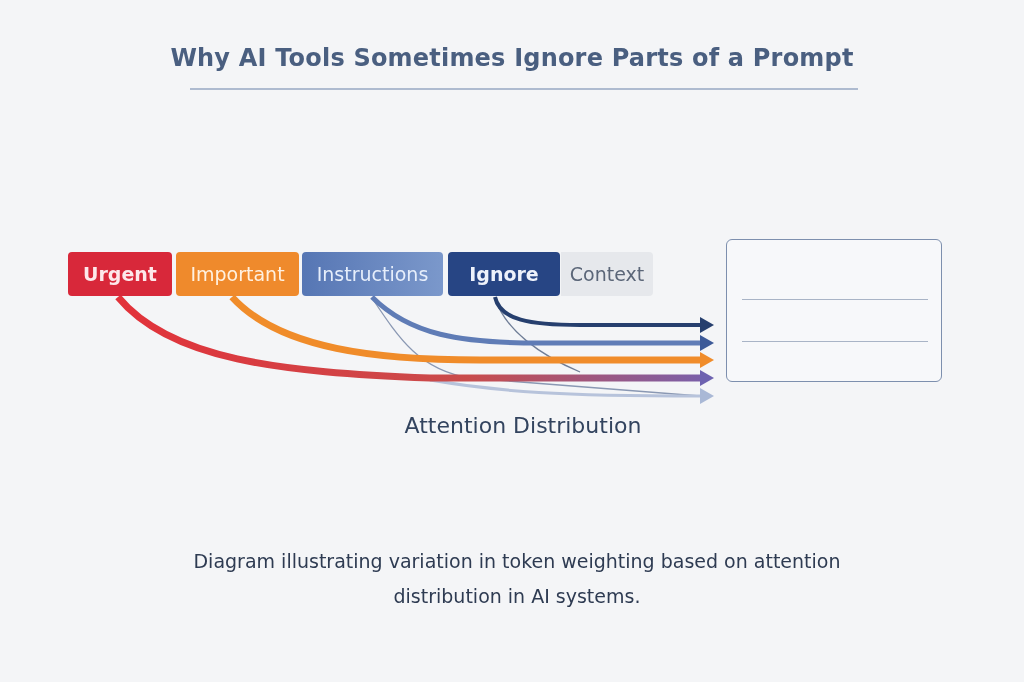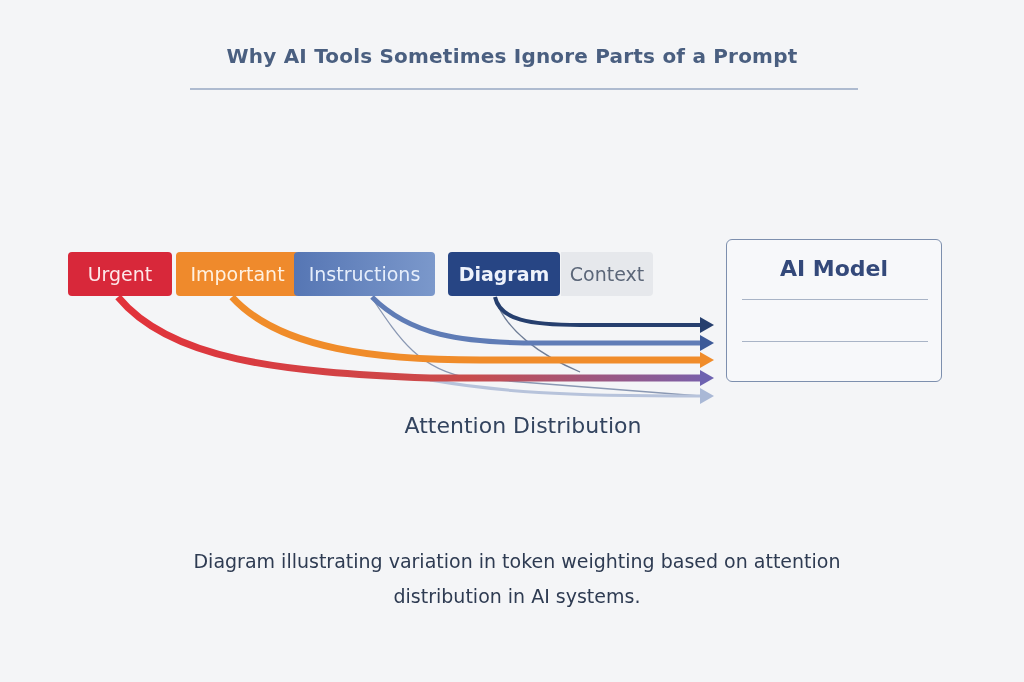--- a/index.html
+++ b/index.html
@@ -4,35 +4,35 @@
 <style>
   html, body { margin:0; padding:0; }
   body {
     width:1024px; height:682px; overflow:hidden;
     background:#f4f5f7;
     font-family:"DejaVu Sans", "Liberation Sans", sans-serif;
     position:relative;
   }
   .title {
     position:absolute; left:0; width:1024px; top:44px;
-    text-align:center; font-size:20px; font-weight:bold;
+    text-align:center; font-size:24px; font-weight:bold;
     color:#4a5f80; letter-spacing:0.2px;
   }
   .title-rule {
     position:absolute; left:190px; width:668px; top:88px; height:2px;
     background:#aebbd0;
   }
   .token {
     position:absolute; top:252px; height:44px; border-radius:4px;
     display:flex; align-items:center; justify-content:center;
     font-size:19px; box-sizing:border-box;
   }
-  .tok-urgent { left:68px; width:104px; background:#d8283a; color:#fde8ea; font-weight:normal; }
+  .tok-urgent { left:68px; width:104px; background:#d8283a; color:#fde8ea; font-weight:bold; }
   .tok-important { left:176px; width:123px; background:#ef8a2c; color:#fff1e0; font-weight:normal; }
-  .tok-instructions { left:294px; width:141px; background:linear-gradient(90deg,#5676b4,#7b98cb); color:#e6eefb; }
+  .tok-instructions { left:302px; width:141px; background:linear-gradient(90deg,#5676b4,#7b98cb); color:#e6eefb; }
   .tok-details { left:448px; width:112px; background:#274584; color:#eef2fb; font-weight:bold; }
   .tok-context { left:561px; width:92px; background:#e6e8ec; color:#5b6678; border-radius:0 4px 4px 0; }
   svg.flows { position:absolute; left:0; top:0; }
   .model-box {
     position:absolute; left:726px; top:239px; width:216px; height:143px;
     border:1.5px solid #7d8fae; border-radius:6px; background:#f7f8fa; box-sizing:border-box;
   }
   .model-title {
     position:absolute; left:0; width:100%; top:16px; text-align:center;
     font-size:22px; font-weight:bold; color:#34497a;
@@ -84,28 +84,27 @@
 <div class="token tok-urgent">
   <span>Urgent</span>
 </div>
 <div class="token tok-important">
   <span>Important</span>
 </div>
 <div class="token tok-instructions">
   <span>Instructions</span>
 </div>
 <div class="token tok-details">
-  <span>Diagram</span>
+  <span>Ignore</span>
 </div>
 <div class="token tok-context">
   <span>Context</span>
 </div>
 
 <div class="model-box">
-  <div class="model-title">AI Model</div>
   <div class="model-line" style="top:59px"></div>
   <div class="model-line" style="top:101px"></div>
 </div>
 
 <div class="attn-label">Attention Distribution</div>
 
 <div class="caption">
   <div>Diagram illustrating variation in token weighting based on attention</div>
   <div>distribution in AI systems.</div>
 </div>

